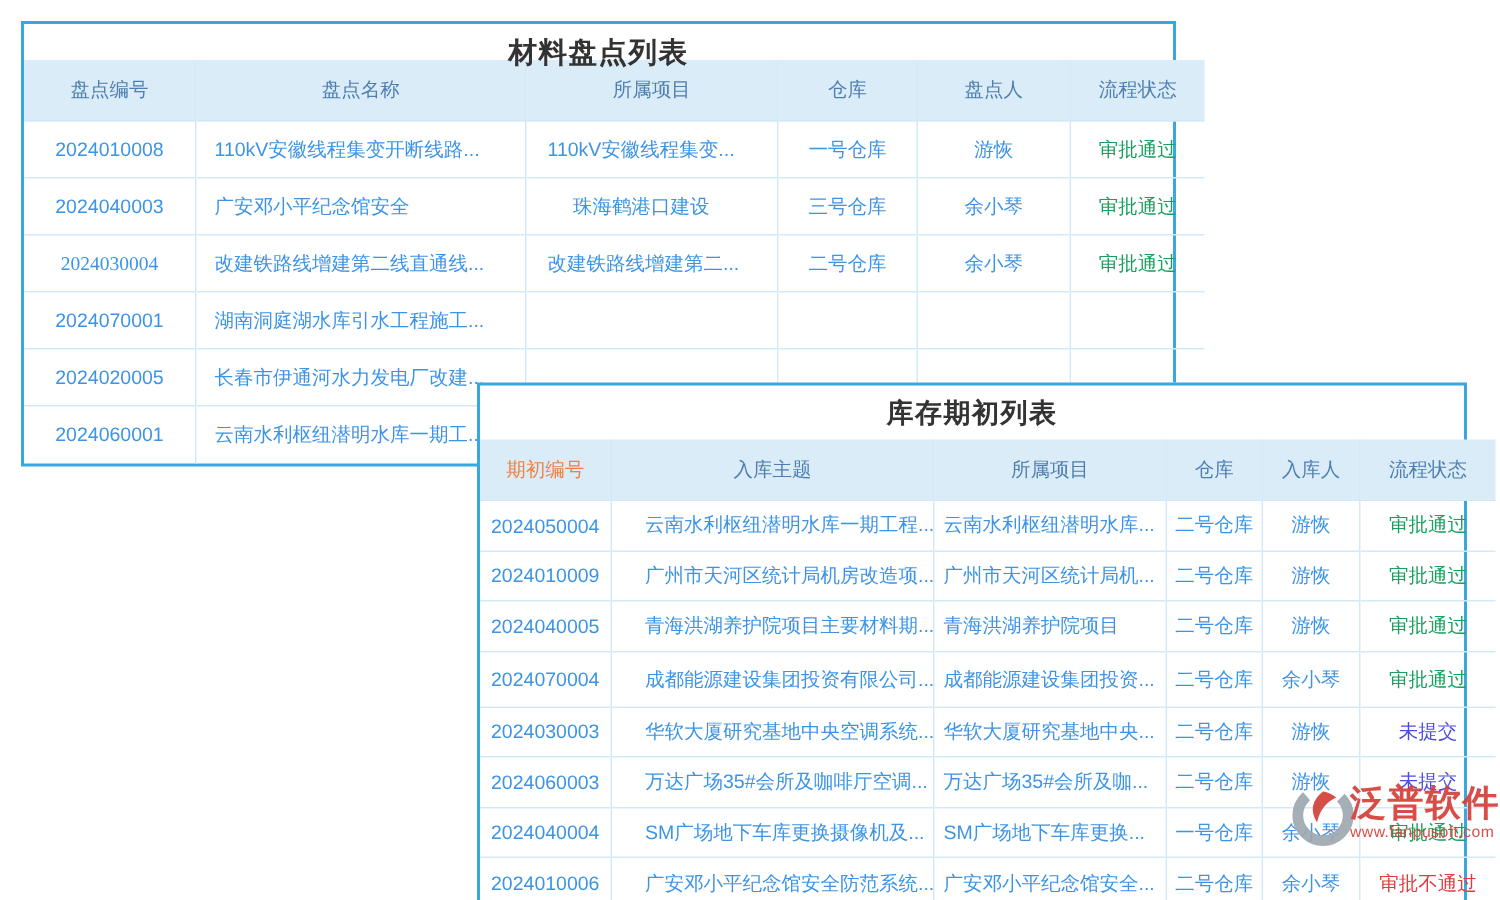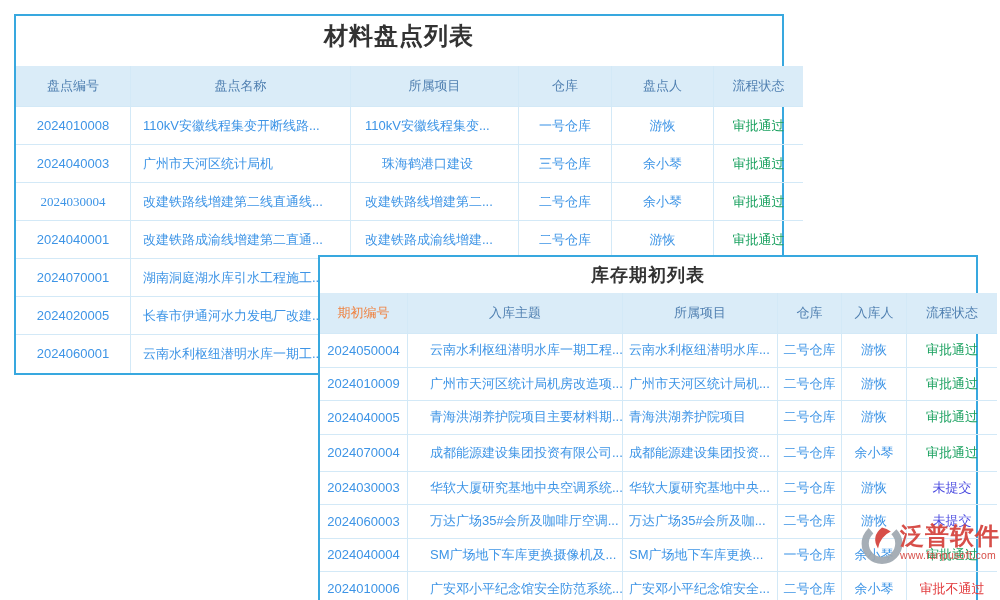--- a/index.html
+++ b/index.html
@@ -3,21 +3,21 @@
 <meta charset="utf-8">
 <style>
   html,body{margin:0;padding:0;background:#fff;}
   body{font-family:"Liberation Sans","DejaVu Sans",sans-serif;}
   .stage{position:relative;width:1000px;height:600px;background:#fff;overflow:hidden;}
 
   .card{position:absolute;background:#fff;border:2px solid var(--border);box-sizing:border-box;}
   #card-inventory{left:14px;top:14px;width:770px;z-index:1;}
   #card-opening{left:318px;top:255px;width:660px;z-index:2;}
 
-  .card-title{height:50px;line-height:40px;text-align:center;font-size:24px;
+  .card-title{height:24px;line-height:40px;text-align:center;font-size:19px;
     font-weight:bold;color:var(--title-text);letter-spacing:1px;margin:0;}
   #card-opening .card-title{height:36px;line-height:36px;font-size:18px;}
 
   table.grid{width:100%;border-collapse:collapse;table-layout:fixed;}
   table.grid th{height:38px;background:var(--header-bg);color:var(--header-text);
     font-weight:normal;font-size:13px;text-align:center;}
   table.grid td{font-size:13px;color:var(--body-text);white-space:nowrap;
     overflow:hidden;padding:0;}
   table.grid th + th, table.grid td + td{border-left:1px solid var(--divider);}
   table.grid tbody td{border-top:1px solid var(--divider);}
@@ -53,40 +53,32 @@
           <tr style="height: 38px;">
             <td style="text-align: center;">2024010008</td>
             <td style="text-align: left; padding-left: 12px;">110kV安徽线程集变开断线路...</td>
             <td style="text-align: left; padding-left: 14px;">110kV安徽线程集变...</td>
             <td style="text-align: center;">一号仓库</td>
             <td style="text-align: center;">游恢</td>
             <td style="text-align: center; color: var(--status-approved);">审批通过</td>
           </tr>
           <tr style="height: 38px;">
             <td style="text-align: center;">2024040003</td>
-            <td style="text-align: left; padding-left: 12px;">广州市天河区统计局机</td>
+            <td style="text-align: left; padding-left: 12px;">广安邓小平纪念馆安全</td>
             <td style="text-align: left; padding-left: 31px;">珠海鹤港口建设</td>
             <td style="text-align: center;">三号仓库</td>
             <td style="text-align: center;">余小琴</td>
             <td style="text-align: center; color: var(--status-approved);">审批通过</td>
           </tr>
           <tr style="height: 38px;">
             <td style="text-align: center; font-family: Liberation Serif, serif;">2024030004</td>
             <td style="text-align: left; padding-left: 12px;">改建铁路线增建第二线直通线...</td>
             <td style="text-align: left; padding-left: 14px;">改建铁路线增建第二...</td>
             <td style="text-align: center;">二号仓库</td>
             <td style="text-align: center;">余小琴</td>
-            <td style="text-align: center; color: var(--status-approved);">审批通过</td>
-          </tr>
-          <tr style="height: 38px;">
-            <td style="text-align: center;">2024040001</td>
-            <td style="text-align: left; padding-left: 12px;">改建铁路成渝线增建第二直通...</td>
-            <td style="text-align: left; padding-left: 14px;">改建铁路成渝线增建...</td>
-            <td style="text-align: center;">二号仓库</td>
-            <td style="text-align: center;">游恢</td>
             <td style="text-align: center; color: var(--status-approved);">审批通过</td>
           </tr>
           <tr style="height: 38px;">
             <td style="text-align: center;">2024070001</td>
             <td style="text-align: left; padding-left: 12px;">湖南洞庭湖水库引水工程施工...</td>
             <td style="text-align: left; padding-left: 14px;"></td>
             <td style="text-align: center;"></td>
             <td style="text-align: center;"></td>
             <td style="text-align: center;"></td>
           </tr>

